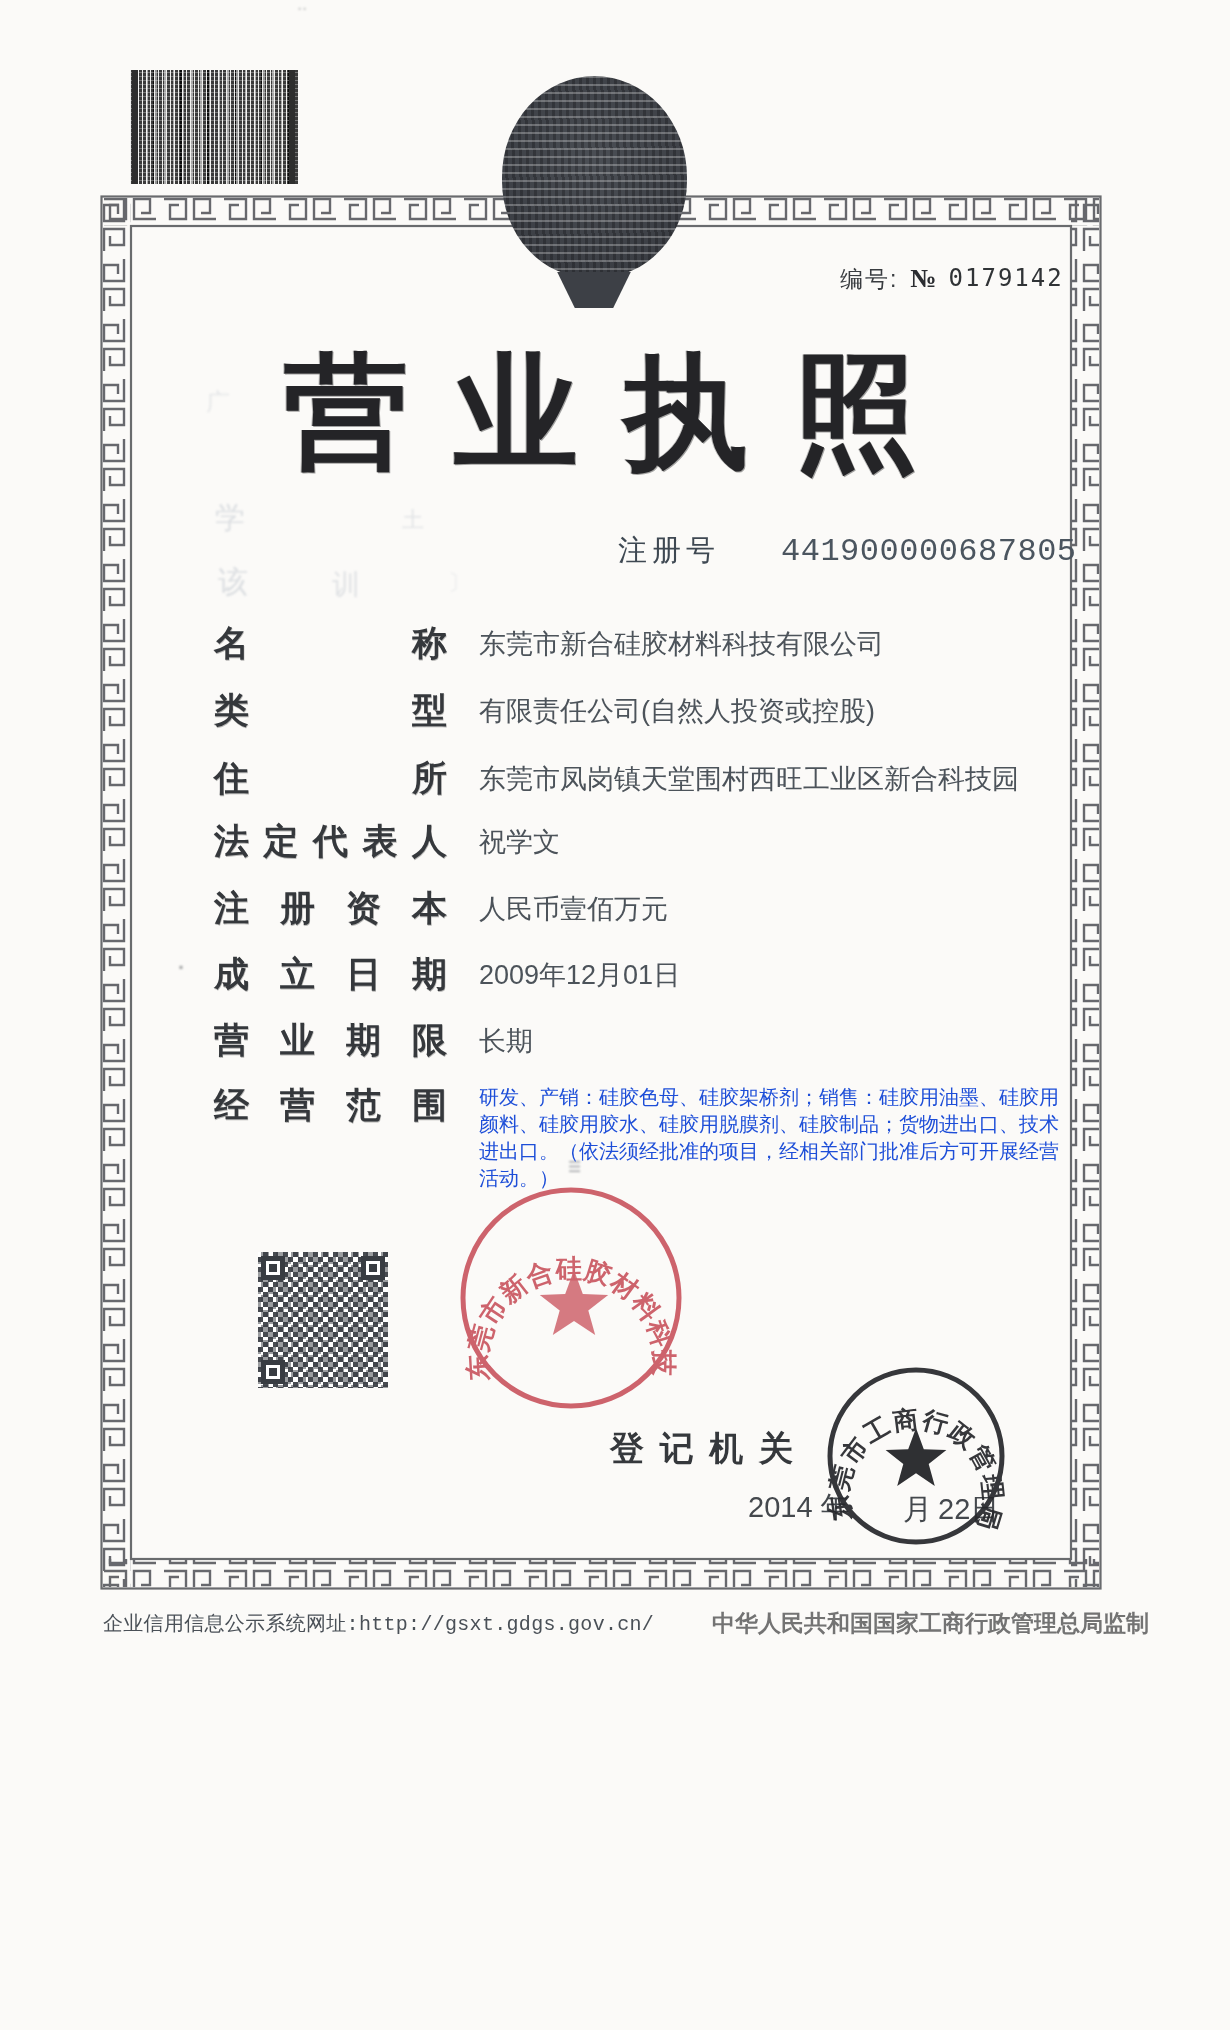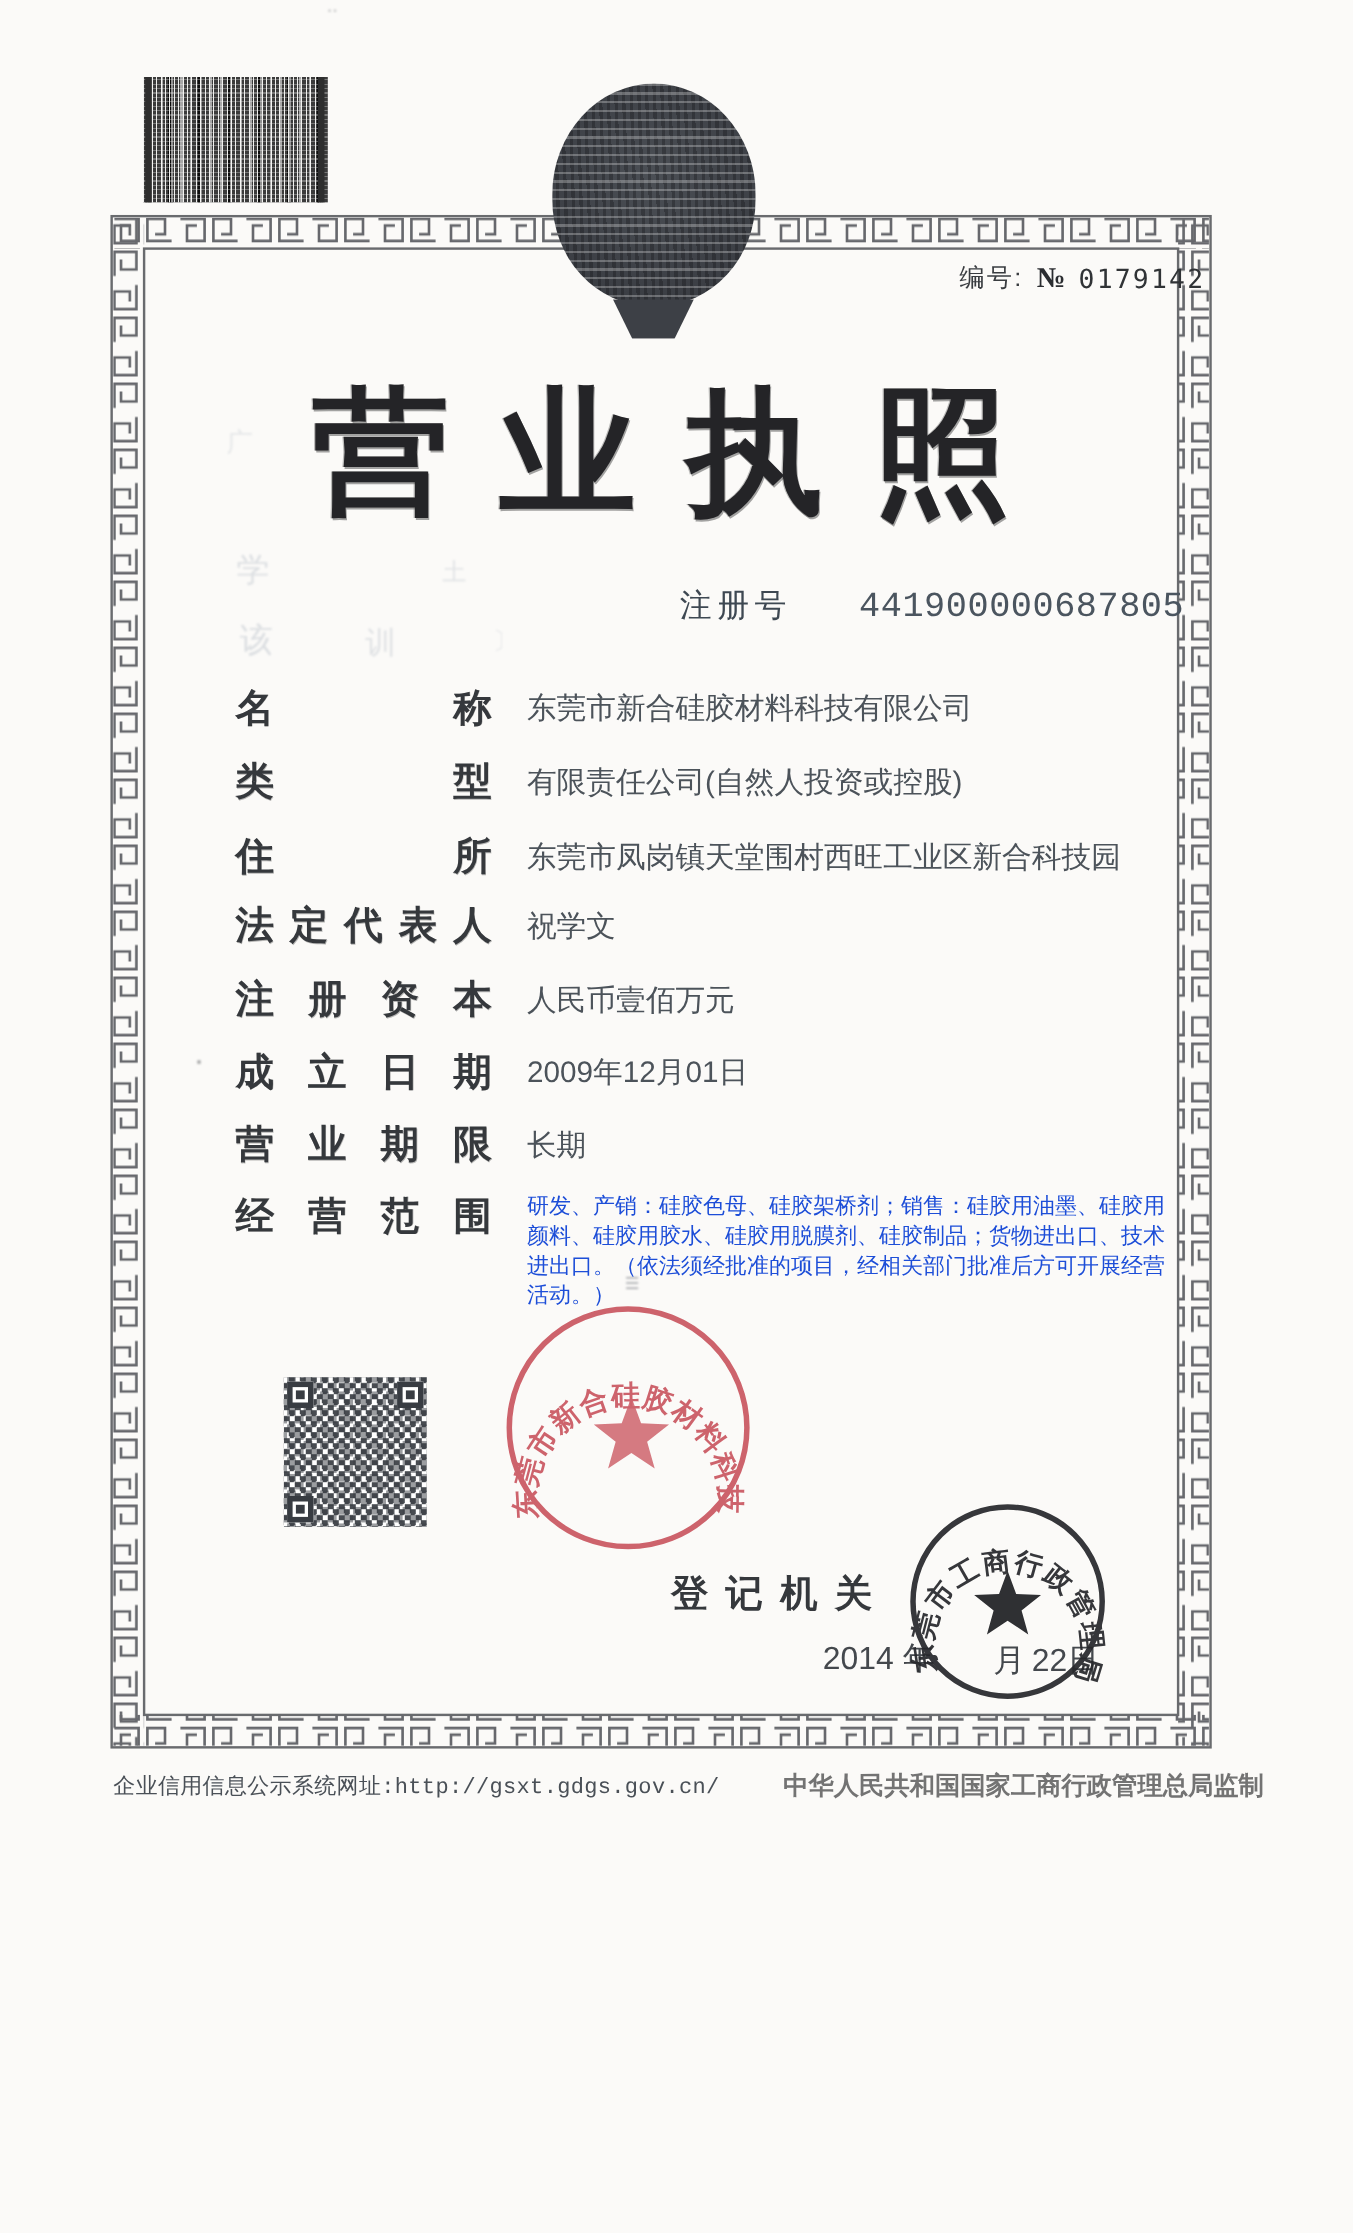--- a/index.html
+++ b/index.html
@@ -28,21 +28,21 @@
       repeating-linear-gradient(0deg, rgba(235,235,235,.30) 0 2px, transparent 2px 8px),
       repeating-linear-gradient(88deg, rgba(15,15,18,.30) 0 3px, transparent 3px 7px),
       radial-gradient(circle at 50% 42%, #4b4f55 0%, #3c3f45 70%, #34373c 100%);
     filter:blur(.7px);}
   .emblem::after{content:"";position:absolute;left:52px;bottom:-30px;width:80px;height:36px;
     background:#3d4046;clip-path:polygon(4% 0,96% 0,74% 100%,26% 100%);
     filter:blur(.5px);}
 
   
   .abs{position:absolute;z-index:4;}
-  .serial-row{left:840px;top:237px;display:flex;align-items:flex-end;gap:12px;color:#393c40;margin-left:32px;}
+  .serial-row{left:840px;top:264px;display:flex;align-items:flex-start;gap:12px;color:#393c40;}
   .serial-label{font-size:23px;letter-spacing:2px;}
   .serial-no-sym{font-family:"Liberation Serif","DejaVu Serif",serif;font-weight:bold;font-size:26px;color:#2b2d31;}
   .serial-number{font-family:"DejaVu Sans Mono","Liberation Mono",monospace;font-size:24px;letter-spacing:2px;color:#303336;}
 
   .doc-title{left:100px;top:344px;width:1002px;text-align:center;font-size:124px;line-height:1.1;
     font-weight:900;color:#242427;letter-spacing:46px;text-indent:46px;
     text-shadow:1px 1px 0 rgba(90,90,90,.55), -1px 0 0 rgba(70,70,70,.35);filter:blur(.3px);}
 
   .reg-row{left:618px;top:531px;display:flex;align-items:baseline;}
   .reg-label{width:97px;font-size:29px;color:#3e4852;font-weight:500;}

